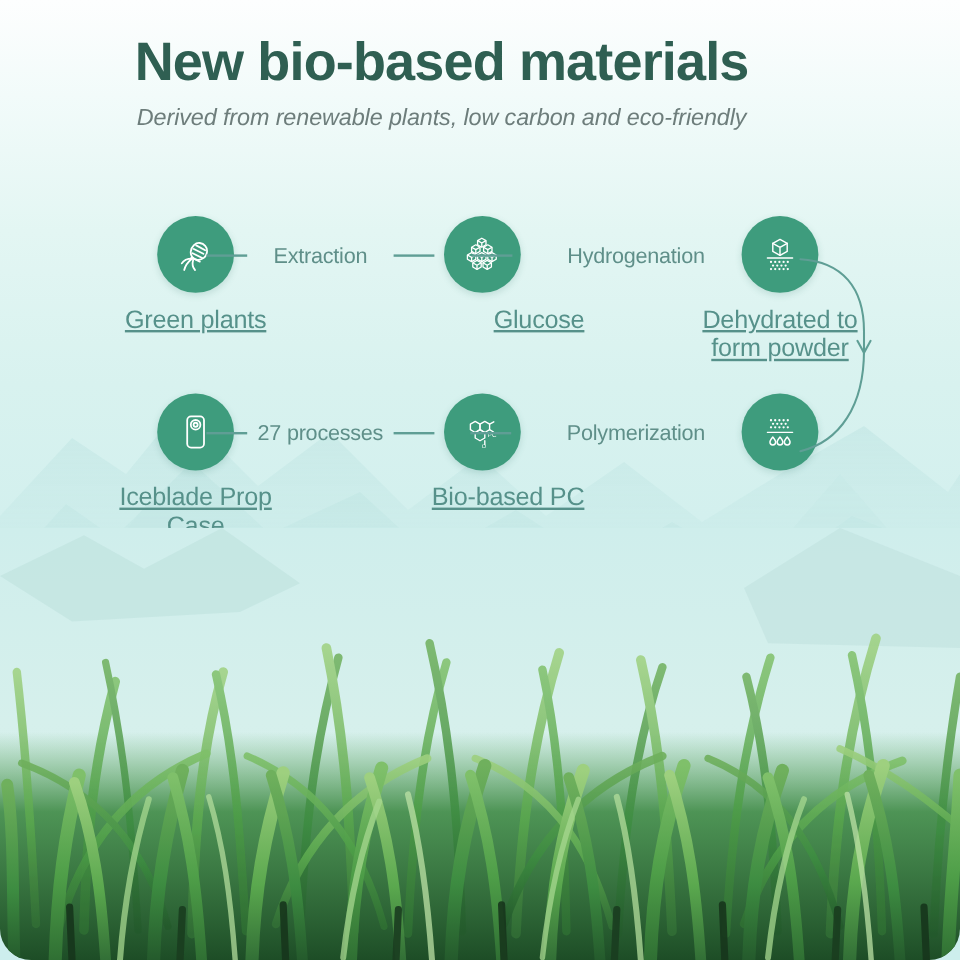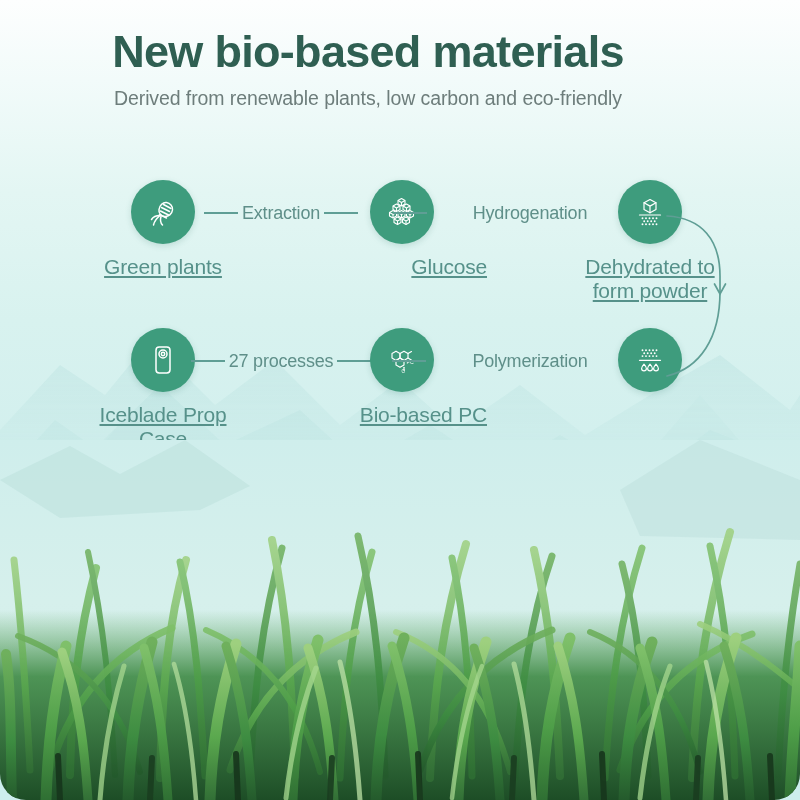--- a/index.html
+++ b/index.html
@@ -17,21 +17,21 @@
   .mountains{position:absolute;left:0;top:180px;width:800px;height:400px;opacity:.55;}
   .mountains svg{display:block;width:800px;height:400px;}
 
   
   .header{position:absolute;left:0;top:28px;width:736px;text-align:center;}
   .title{
     font-size:45px;font-weight:bold;letter-spacing:-0.7px;
     color:#2f5f52;line-height:1.08;margin:0;
   }
   .subtitle{
-    font-size:19.5px;color:#6d7d7b;margin:10px 0 0 0;letter-spacing:-0.1px;
+    font-size:19.5px;color:#6d7d7b;margin:10px 0 0 0;letter-spacing:-0.1px;font-style:italic;
   }
 
   
   .flow{position:absolute;left:0;top:180px;width:800px;height:280px;}
   .row{position:absolute;left:0;width:800px;height:130px;}
   .row1{top:0;}
   .row2{top:148px;}
 
   .node{position:absolute;width:170px;top:0;text-align:center;}
   .node.n1{left:78px;}
@@ -51,21 +51,21 @@
   }
 
   
   .conn{position:absolute;top:22px;height:22px;display:flex;align-items:center;justify-content:center;}
   .conn .bar{height:1.6px;background:#5f9e95;flex:0 0 auto;}
   .conn .bar.left{width:34px;}
   .conn .bar.right{width:34px;}
   .conn .ctext{
     font-size:18px;color:#5f8f89;padding:0 4px;white-space:nowrap;letter-spacing:-0.2px;
   }
-  .conn.c12{left:186px;width:190px;}
+  .conn.c12{left:172px;width:190px;justify-content:space-between;}
   .conn.c23{left:430px;width:200px;gap:42px;}
 
   
   .curve{position:absolute;left:630px;top:0;width:170px;height:250px;}
   .curve svg{display:block;}
 
   
   .photo{
     position:absolute;left:0;bottom:0;width:800px;height:360px;
     border-bottom-left-radius:26px;border-bottom-right-radius:26px;

